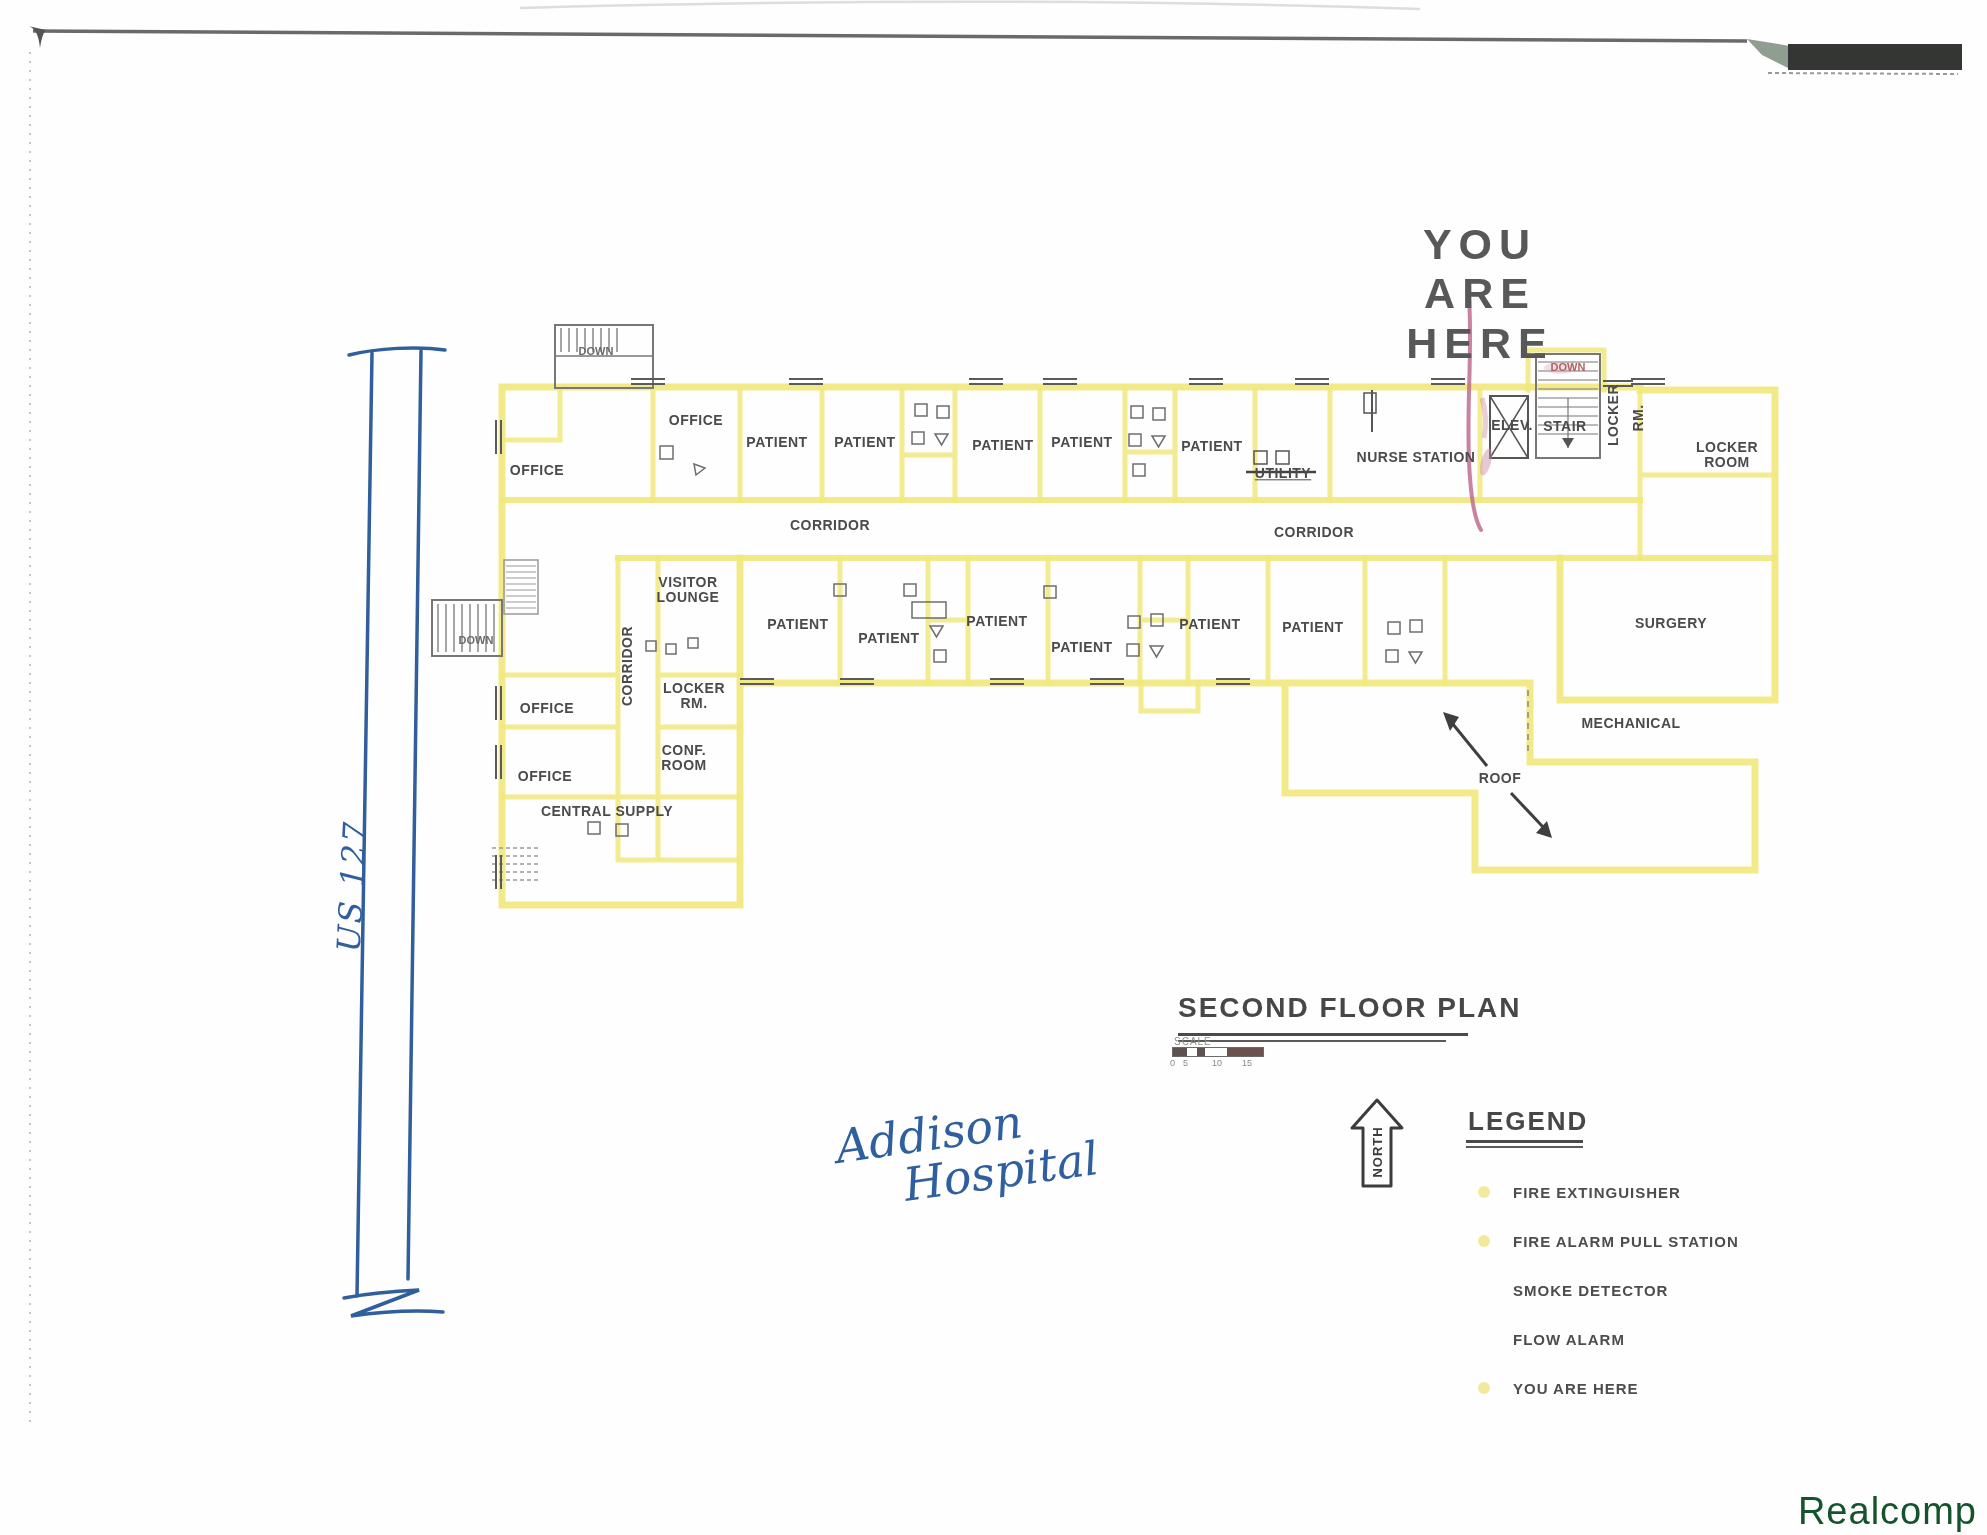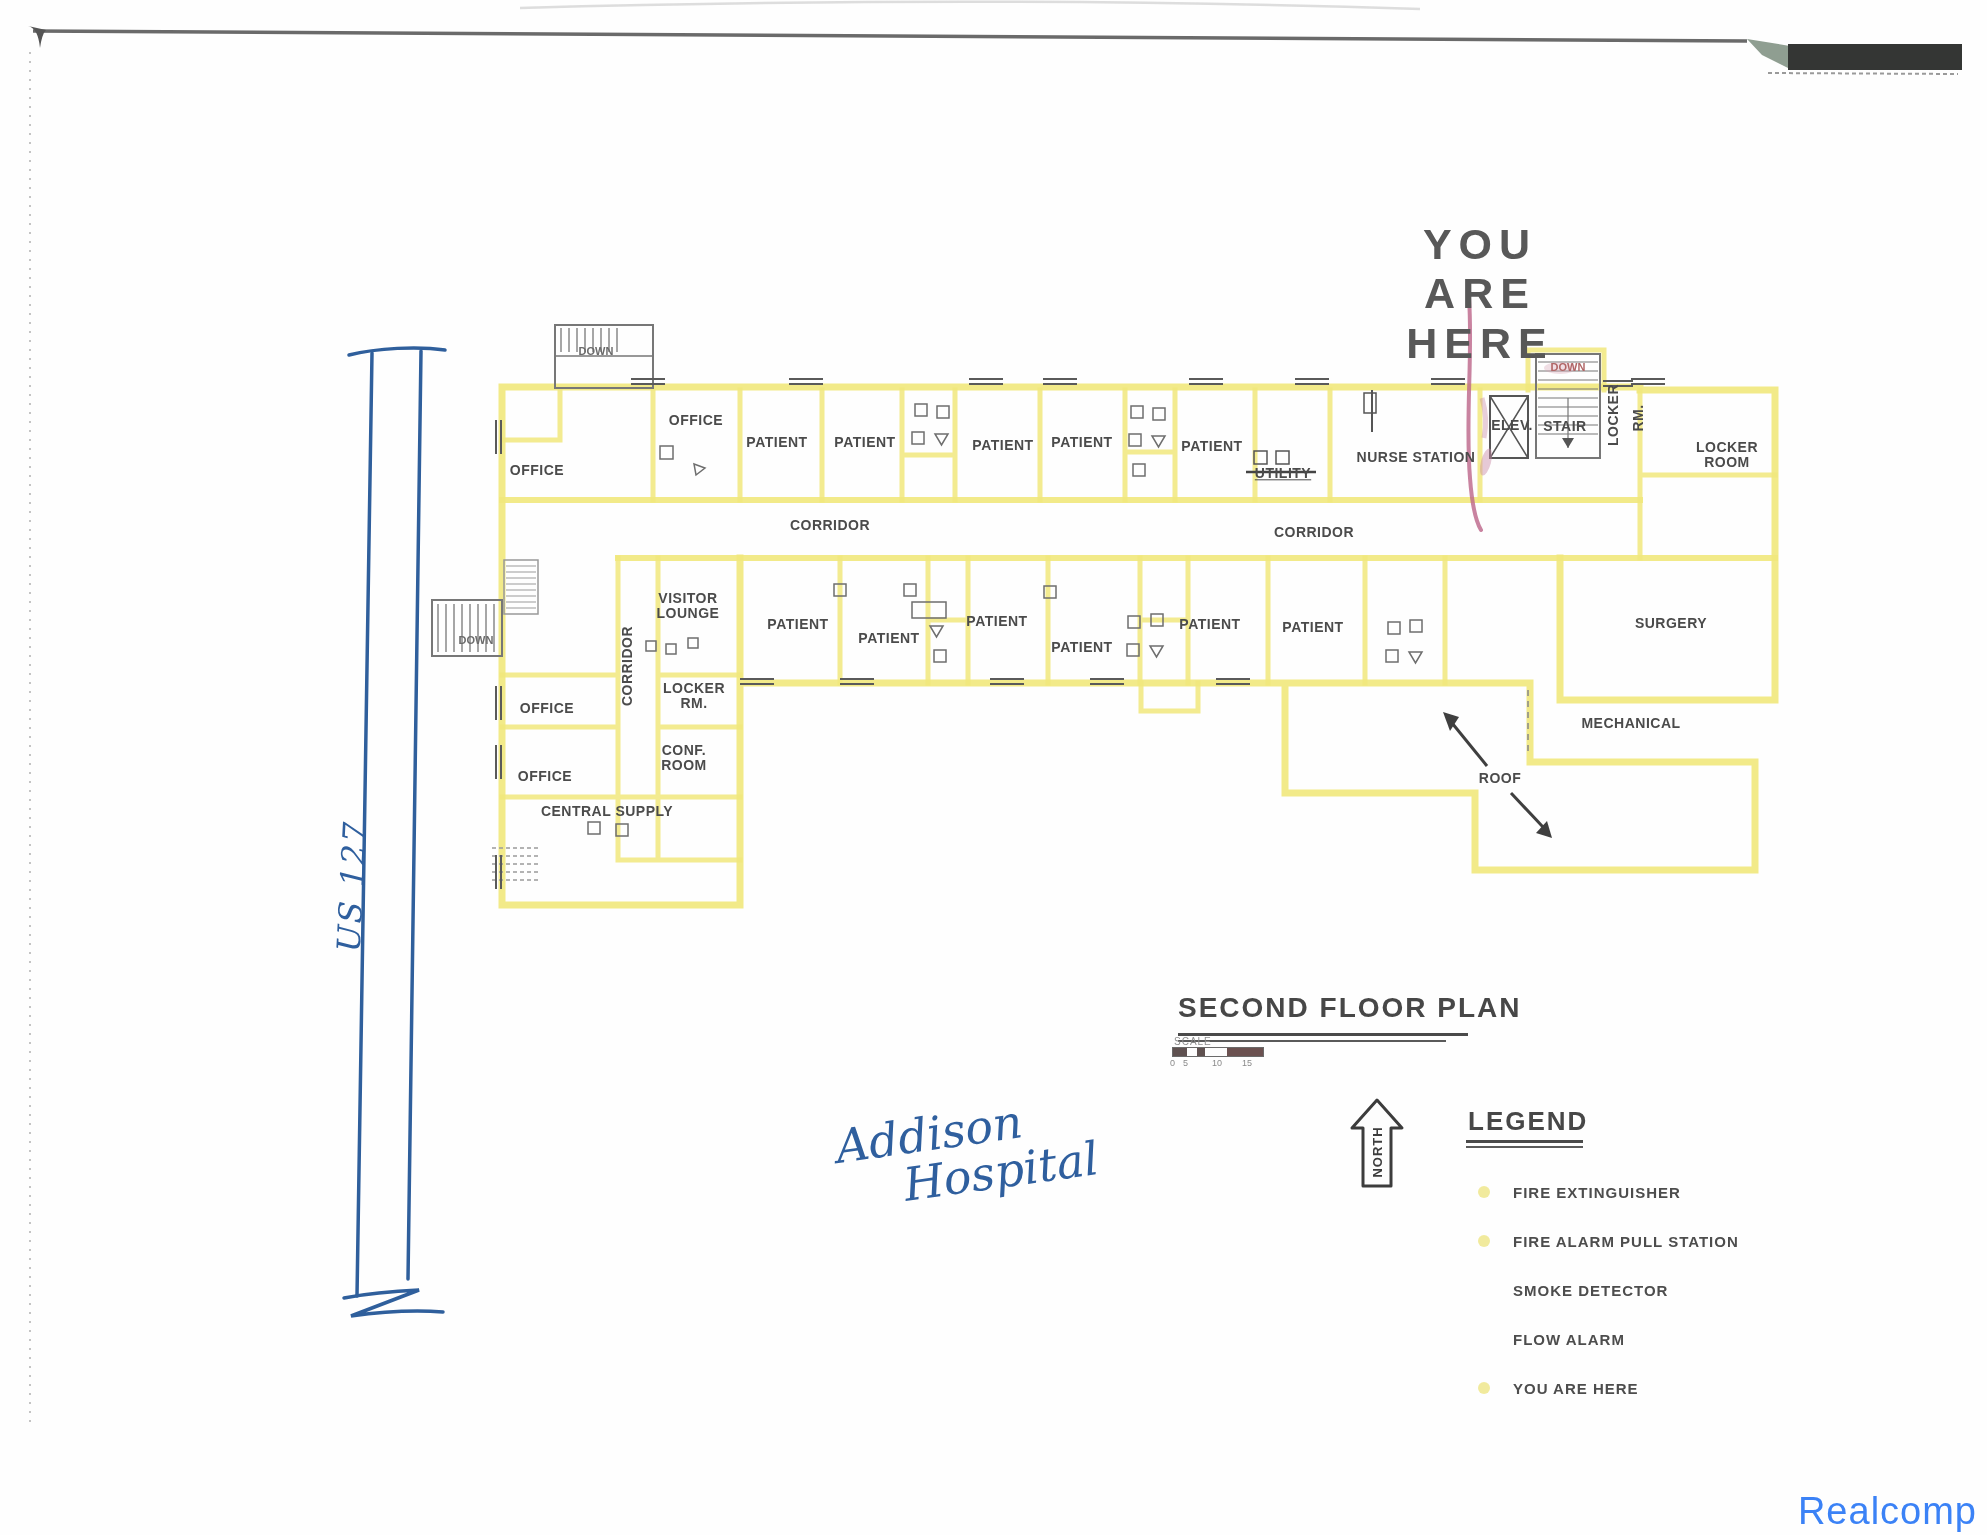--- a/index.html
+++ b/index.html
@@ -40,21 +40,21 @@
   
   .north-label{left:1377px;top:1152px;transform:translate(-50%,-50%) rotate(-90deg);
     font-size:13px;font-weight:bold;letter-spacing:1px;color:#3c3c3c;}
   
   .hand{font-family:"DejaVu Serif",serif;font-style:italic;color:#2f5f9e;}
   .hospital-name{left:838px;top:1104px;font-size:46px;transform:rotate(-8deg);line-height:1.1;}
   .hospital-name .l2{margin-left:62px;margin-top:-4px;}
   .road-label{left:352px;top:886px;font-size:32px;letter-spacing:2px;
     transform:translate(-50%,-50%) rotate(-87deg);}
   
-  .watermark{right:10px;bottom:2px;font-size:38px;color:#3b82f6;letter-spacing:1px;}
+  .watermark{right:10px;bottom:2px;font-size:38px;color:#14532d;letter-spacing:1px;}
 </style>
 </head>
 <body>
 
 <div id="page">
 
   <svg width="1987" height="1535" viewBox="0 0 1987 1535">
 
     <g>
       <path d="M520,8 Q1000,-5 1420,9" stroke="#cfcfcf" stroke-width="2.5" fill="none" opacity="0.7"></path>
@@ -201,21 +201,21 @@
       <div class="plan-label" style="left: 1283px; top: 474px; transform: translate(-50%, -50%); text-decoration: underline;">UTILITY</div>
       <div class="plan-label" style="left: 1416px; top: 458px; transform: translate(-50%, -50%); text-align: right;">NURSE STATION</div>
       <div class="plan-label" style="left: 1512px; top: 426px; transform: translate(-50%, -50%);">ELEV.</div>
       <div class="plan-label" style="left: 1565px; top: 427px; transform: translate(-50%, -50%);">STAIR</div>
       <div class="plan-label" style="left: 1614px; top: 415px; transform: translate(-50%, -50%) rotate(-90deg);">LOCKER</div>
       <div class="plan-label" style="left: 1639px; top: 418px; transform: translate(-50%, -50%) rotate(-90deg);">RM.</div>
       <div class="plan-label" style="left: 1727px; top: 455px; transform: translate(-50%, -50%);">LOCKER
 ROOM</div>
       <div class="plan-label" style="left: 830px; top: 526px; transform: translate(-50%, -50%);">CORRIDOR</div>
       <div class="plan-label" style="left: 1314px; top: 533px; transform: translate(-50%, -50%);">CORRIDOR</div>
-      <div class="plan-label" style="left: 688px; top: 606px; transform: translate(-50%, -50%);">VISITOR
+      <div class="plan-label" style="left: 688px; top: 590px; transform: translate(-50%, -50%);">VISITOR
 LOUNGE</div>
       <div class="plan-label" style="left: 798px; top: 625px; transform: translate(-50%, -50%);">PATIENT</div>
       <div class="plan-label" style="left: 889px; top: 639px; transform: translate(-50%, -50%);">PATIENT</div>
       <div class="plan-label" style="left: 997px; top: 622px; transform: translate(-50%, -50%);">PATIENT</div>
       <div class="plan-label" style="left: 1082px; top: 648px; transform: translate(-50%, -50%);">PATIENT</div>
       <div class="plan-label" style="left: 1210px; top: 625px; transform: translate(-50%, -50%);">PATIENT</div>
       <div class="plan-label" style="left: 1313px; top: 628px; transform: translate(-50%, -50%);">PATIENT</div>
       <div class="plan-label" style="left: 1671px; top: 624px; transform: translate(-50%, -50%);">SURGERY</div>
       <div class="plan-label" style="left: 628px; top: 666px; transform: translate(-50%, -50%) rotate(-90deg);">CORRIDOR</div>
       <div class="plan-label" style="left: 694px; top: 696px; transform: translate(-50%, -50%);">LOCKER

